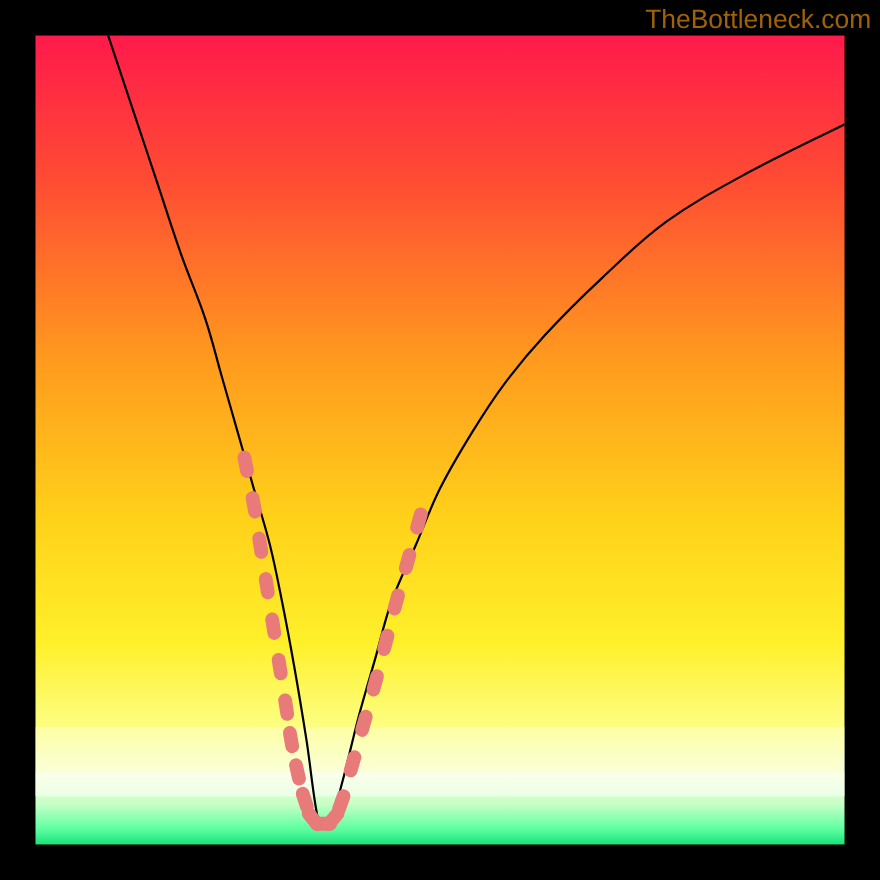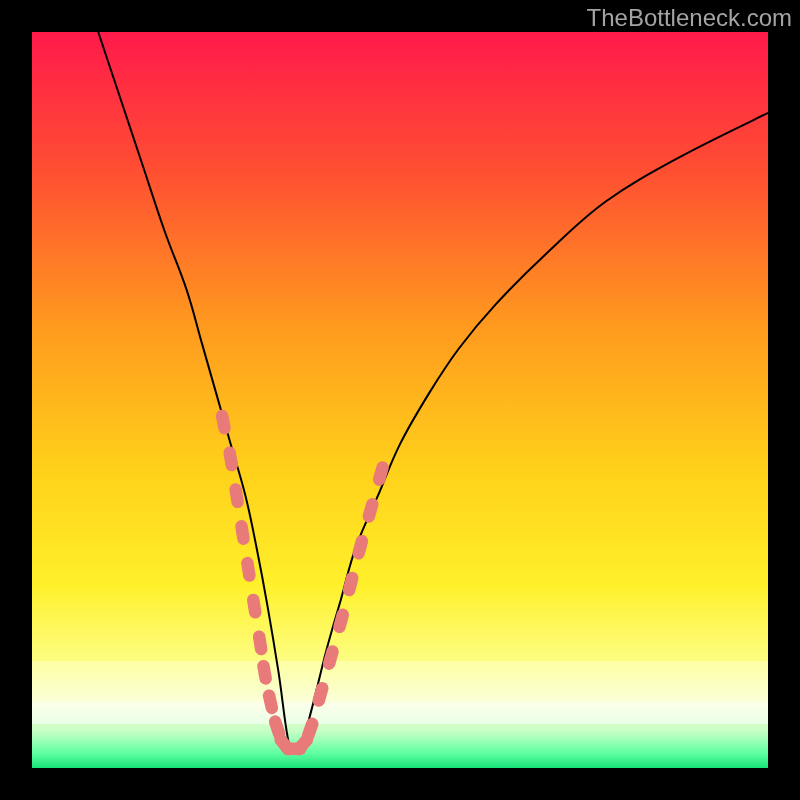--- a/index.html
+++ b/index.html
@@ -14,21 +14,21 @@
   .outer {
     position: relative;
     width: 800px;
     height: 800px;
     background: #000;
   }
   .watermark {
     position: absolute;
     top: 4px;
     right: 8px;
-    color: #a3a3a3;
+    color: #a16207;
     font-size: 24px;
     font-weight: 400;
     letter-spacing: 0px;
     z-index: 10;
     user-select: none;
   }
   .plot {
     position: absolute;
     left: 32px;
     top: 32px;

